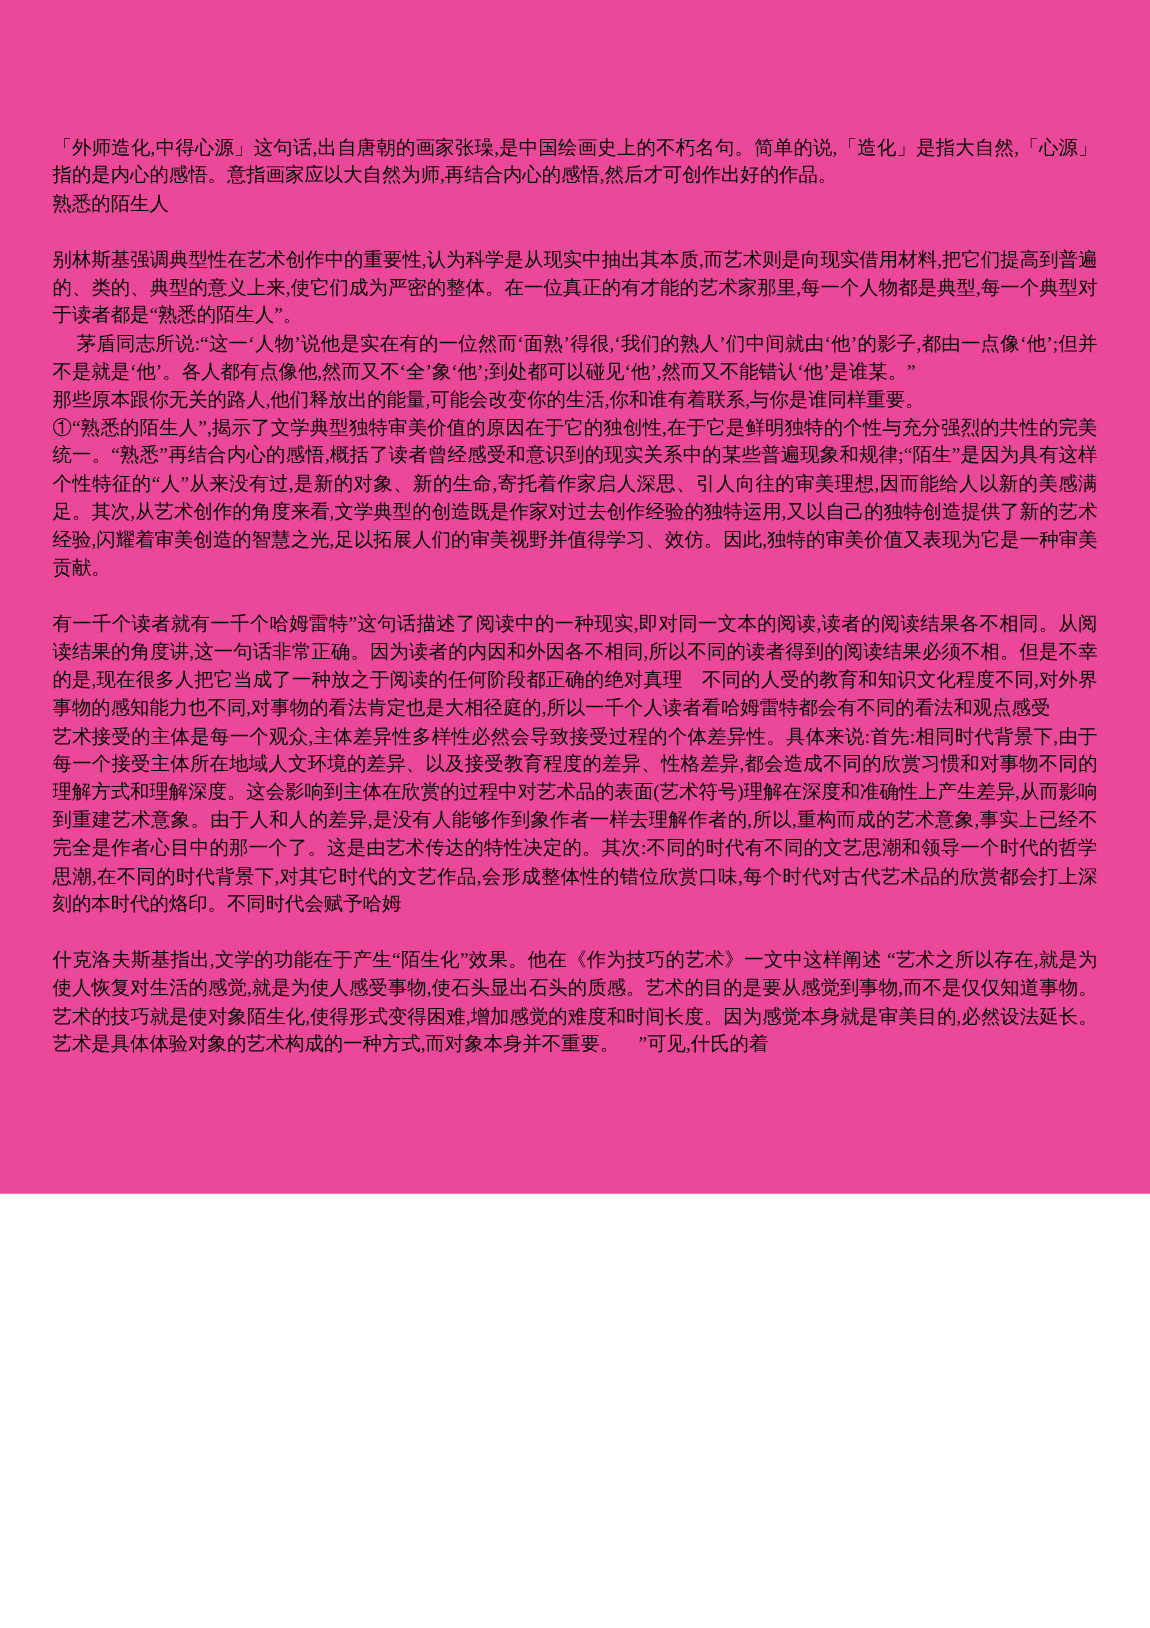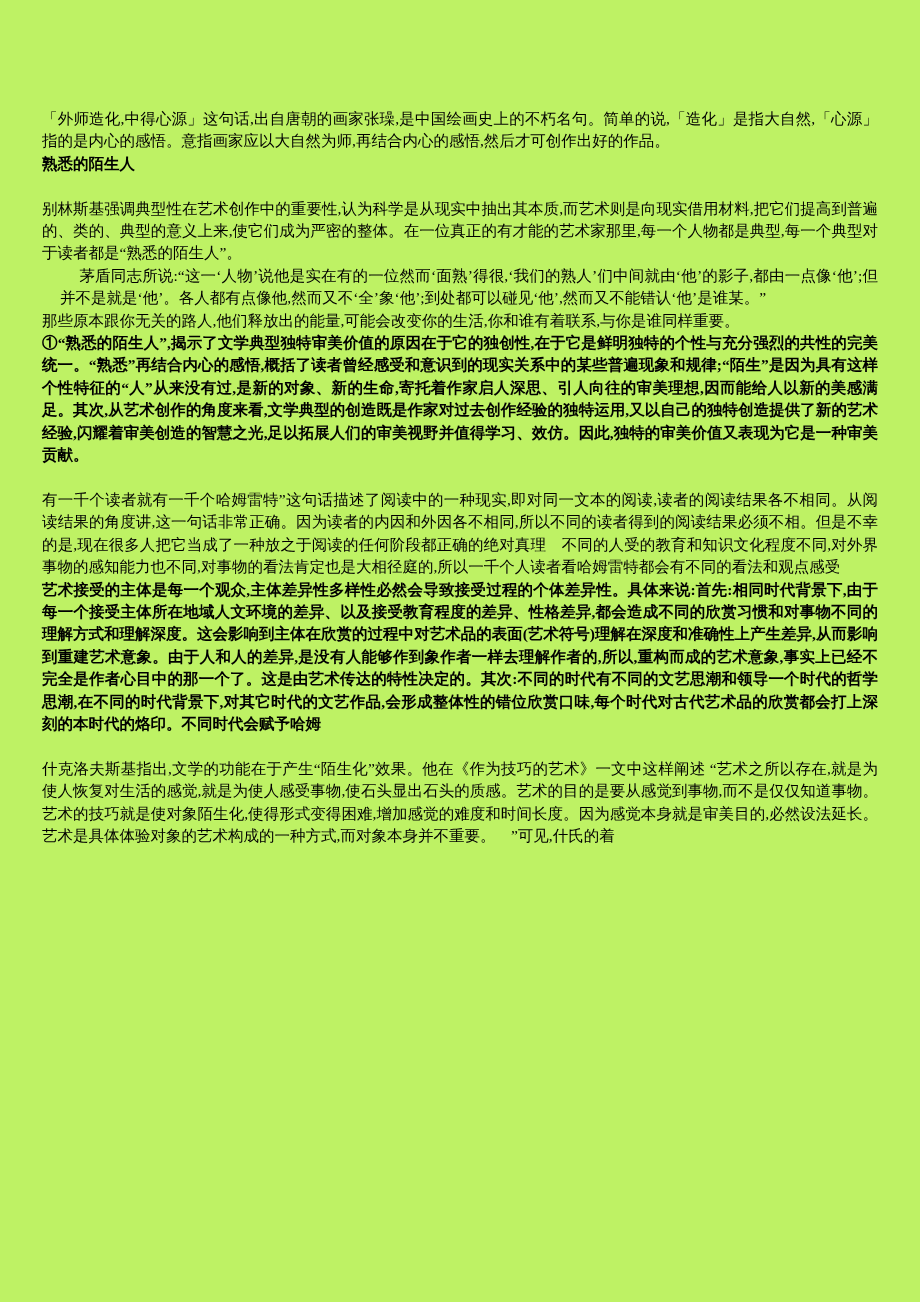--- a/index.html
+++ b/index.html
@@ -6,32 +6,32 @@
   html, body { background: #ffffff; }
   body {
     width: 920px;
     height: 1302px;
     overflow: hidden;
     color: #000000;
     font-family: "Liberation Serif", "DejaVu Serif", serif;
   }
   .page {
     width: 920px;
-    height: 1302px;
+    height: 955px;
     padding: 108px 42px 0 42px;
-    background: #bef264;
+    background: #ec4899;
   }
   .para {
     font-size: 15.5px;
     line-height: 22.4px;
     text-align: justify;
     word-break: break-all;
   }
-  .gap-after { margin-bottom: 22.4px; font-weight: bold; }
-  .indented { text-indent: 1.25em; margin-left: 18px; }
+  .gap-after { margin-bottom: 22.4px; }
+  .indented { text-indent: 1.25em; }
 </style>
 </head>
 <body>
 
 <div class="page">
   <p class="para">「外师造化,中得心源」这句话,出自唐朝的画家张璪,是中国绘画史上的不朽名句。简单的说,「造化」是指大自然,「心源」指的是内心的感悟。意指画家应以大自然为师,再结合内心的感悟,然后才可创作出好的作品。</p>
   <p class="para gap-after">熟悉的陌生人</p>
   <p class="para">别林斯基强调典型性在艺术创作中的重要性,认为科学是从现实中抽出其本质,而艺术则是向现实借用材料,把它们提高到普遍的、类的、典型的意义上来,使它们成为严密的整体。在一位真正的有才能的艺术家那里,每一个人物都是典型,每一个典型对于读者都是“熟悉的陌生人”。</p>
   <p class="para indented">茅盾同志所说:“这一‘人物’说他是实在有的一位然而‘面熟’得很,‘我们的熟人’们中间就由‘他’的影子,都由一点像‘他’;但并不是就是‘他’。各人都有点像他,然而又不‘全’象‘他’;到处都可以碰见‘他’,然而又不能错认‘他’是谁某。”</p>
   <p class="para">那些原本跟你无关的路人,他们释放出的能量,可能会改变你的生活,你和谁有着联系,与你是谁同样重要。</p>

